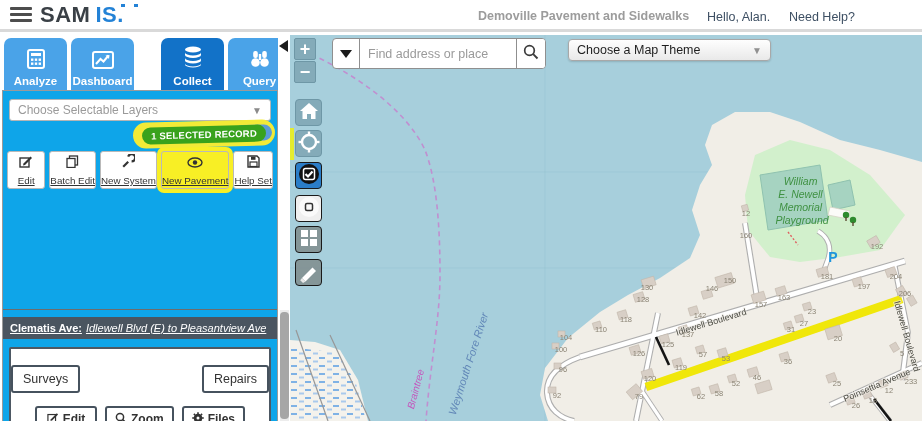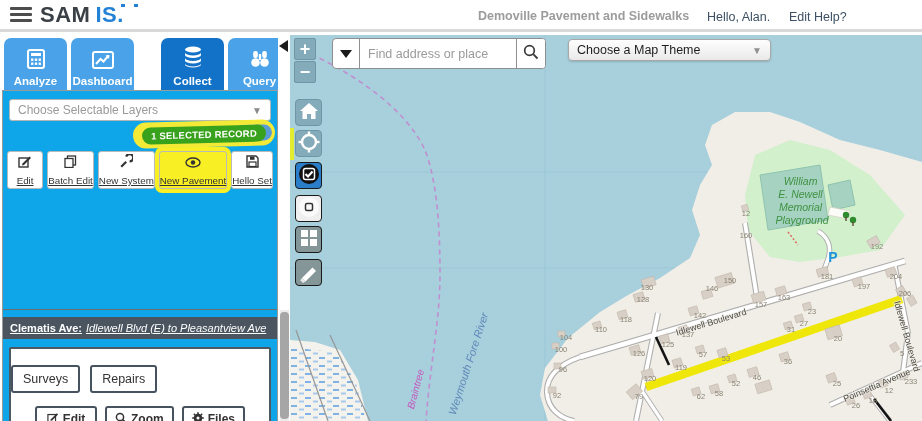--- a/index.html
+++ b/index.html
@@ -55,21 +55,21 @@
         display:flex; flex-direction:column; align-items:center; justify-content:center; gap:3px; }
   .tb-btn .tb-label { font-size:9.8px; color:#333; text-decoration:underline; white-space:nowrap; }
   .tb-btn.hl { background:#f8ef25; box-shadow:0 0 0 4px #f8ef25; }
 
   .bottom-section { position:absolute; left:0; right:0; top:218px; }
   .sep { border-top:1px solid #6d6d6d; margin:0; }
   .dark-bar { margin-top:7px; background:#4a5560; color:#fff; height:22px; display:flex; align-items:center; padding:0 7px; font-size:11px; white-space:nowrap; overflow:hidden; }
   .dark-bar .street { font-weight:bold; text-decoration:underline; margin-right:4px; }
   .dark-bar .segment { font-style:italic; text-decoration:underline; }
   .rec-card { margin:8px 6px 0 6px; border:2px solid #4d5863; border-radius:2px; padding-top:16px; height:120px; background:#fff; }
-  .rc-row { display:flex; justify-content:flex-start; gap:10px; }
+  .rc-row { display:flex; justify-content:space-between; gap:10px; }
   .rc-btn { min-width:64px; height:28px; background:#fff; border:2px solid #46525e; border-radius:3px; font-size:12.5px; color:#333;
         display:flex; align-items:center; justify-content:center; padding:0 10px; cursor:pointer; }
   .rc-row2 { margin-top:13px; display:flex; justify-content:center; gap:8px; }
   .rc-btn2 { min-width:62px; height:26px; background:#fff; border:2px solid #46525e; border-radius:3px; font-size:12px; font-weight:bold; color:#333;
         display:flex; align-items:center; justify-content:center; gap:4px; padding:0 8px; cursor:pointer; }
 
   
   #map { position:absolute; left:290px; top:35px; width:632px; height:386px; background:#a7cfdc; overflow:hidden; }
   #map-svg { position:absolute; left:0; top:0; }
 
@@ -114,21 +114,21 @@
         <span></span>
         <span></span>
         <span></span>
       </div>
     <div class="logo">
       <span class="sam">SAM</span><span class="sam"><i class="d1"></i><i class="d2"></i></span><span class="is">IS.</span>
     </div>
     <div class="version">1.5</div>
     <div class="project">Demoville Pavement and Sidewalks</div>
     <div class="hello">Hello, Alan.</div>
-    <div class="help">Edit Help?</div>
+    <div class="help">Need Help?</div>
   </div>
 
   <div id="sidebar">
 
     <div class="tabs">
       <div class="tab">
         <span>
           <svg width="18" height="20" viewBox="0 0 18 20">
               <rect x="1" y="1" width="16" height="18" rx="2" fill="none" stroke="#fff" stroke-width="2"></rect>
               <rect x="4" y="4" width="10" height="3" fill="#fff"></rect>
@@ -231,21 +231,21 @@
                 <circle cx="8" cy="5.5" r="2.2" fill="#333"></circle>
               </svg></span>
           <span class="tb-label">New Pavement</span>
         </div>
         <div class="tb-btn">
           <span><svg width="13" height="13" viewBox="0 0 13 13">
                 <path d="M1,1 H10 L12,3 V12 H1 Z" fill="none" stroke="#333" stroke-width="1.4"></path>
                 <rect x="4" y="1.8" width="4.5" height="3" fill="#333"></rect>
                 <rect x="3" y="7" width="7" height="4.5" fill="none" stroke="#333" stroke-width="1.2"></rect>
               </svg></span>
-          <span class="tb-label">Hello Set</span>
+          <span class="tb-label">Help Set</span>
         </div>
       </div>
 
       <div class="bottom-section">
         <div class="sep"></div>
         <div class="dark-bar">
           <span class="street">Clematis Ave:</span>
           <span class="segment">Idlewell Blvd (E) to Pleasantview Ave</span>
         </div>
         <div class="rec-card">

